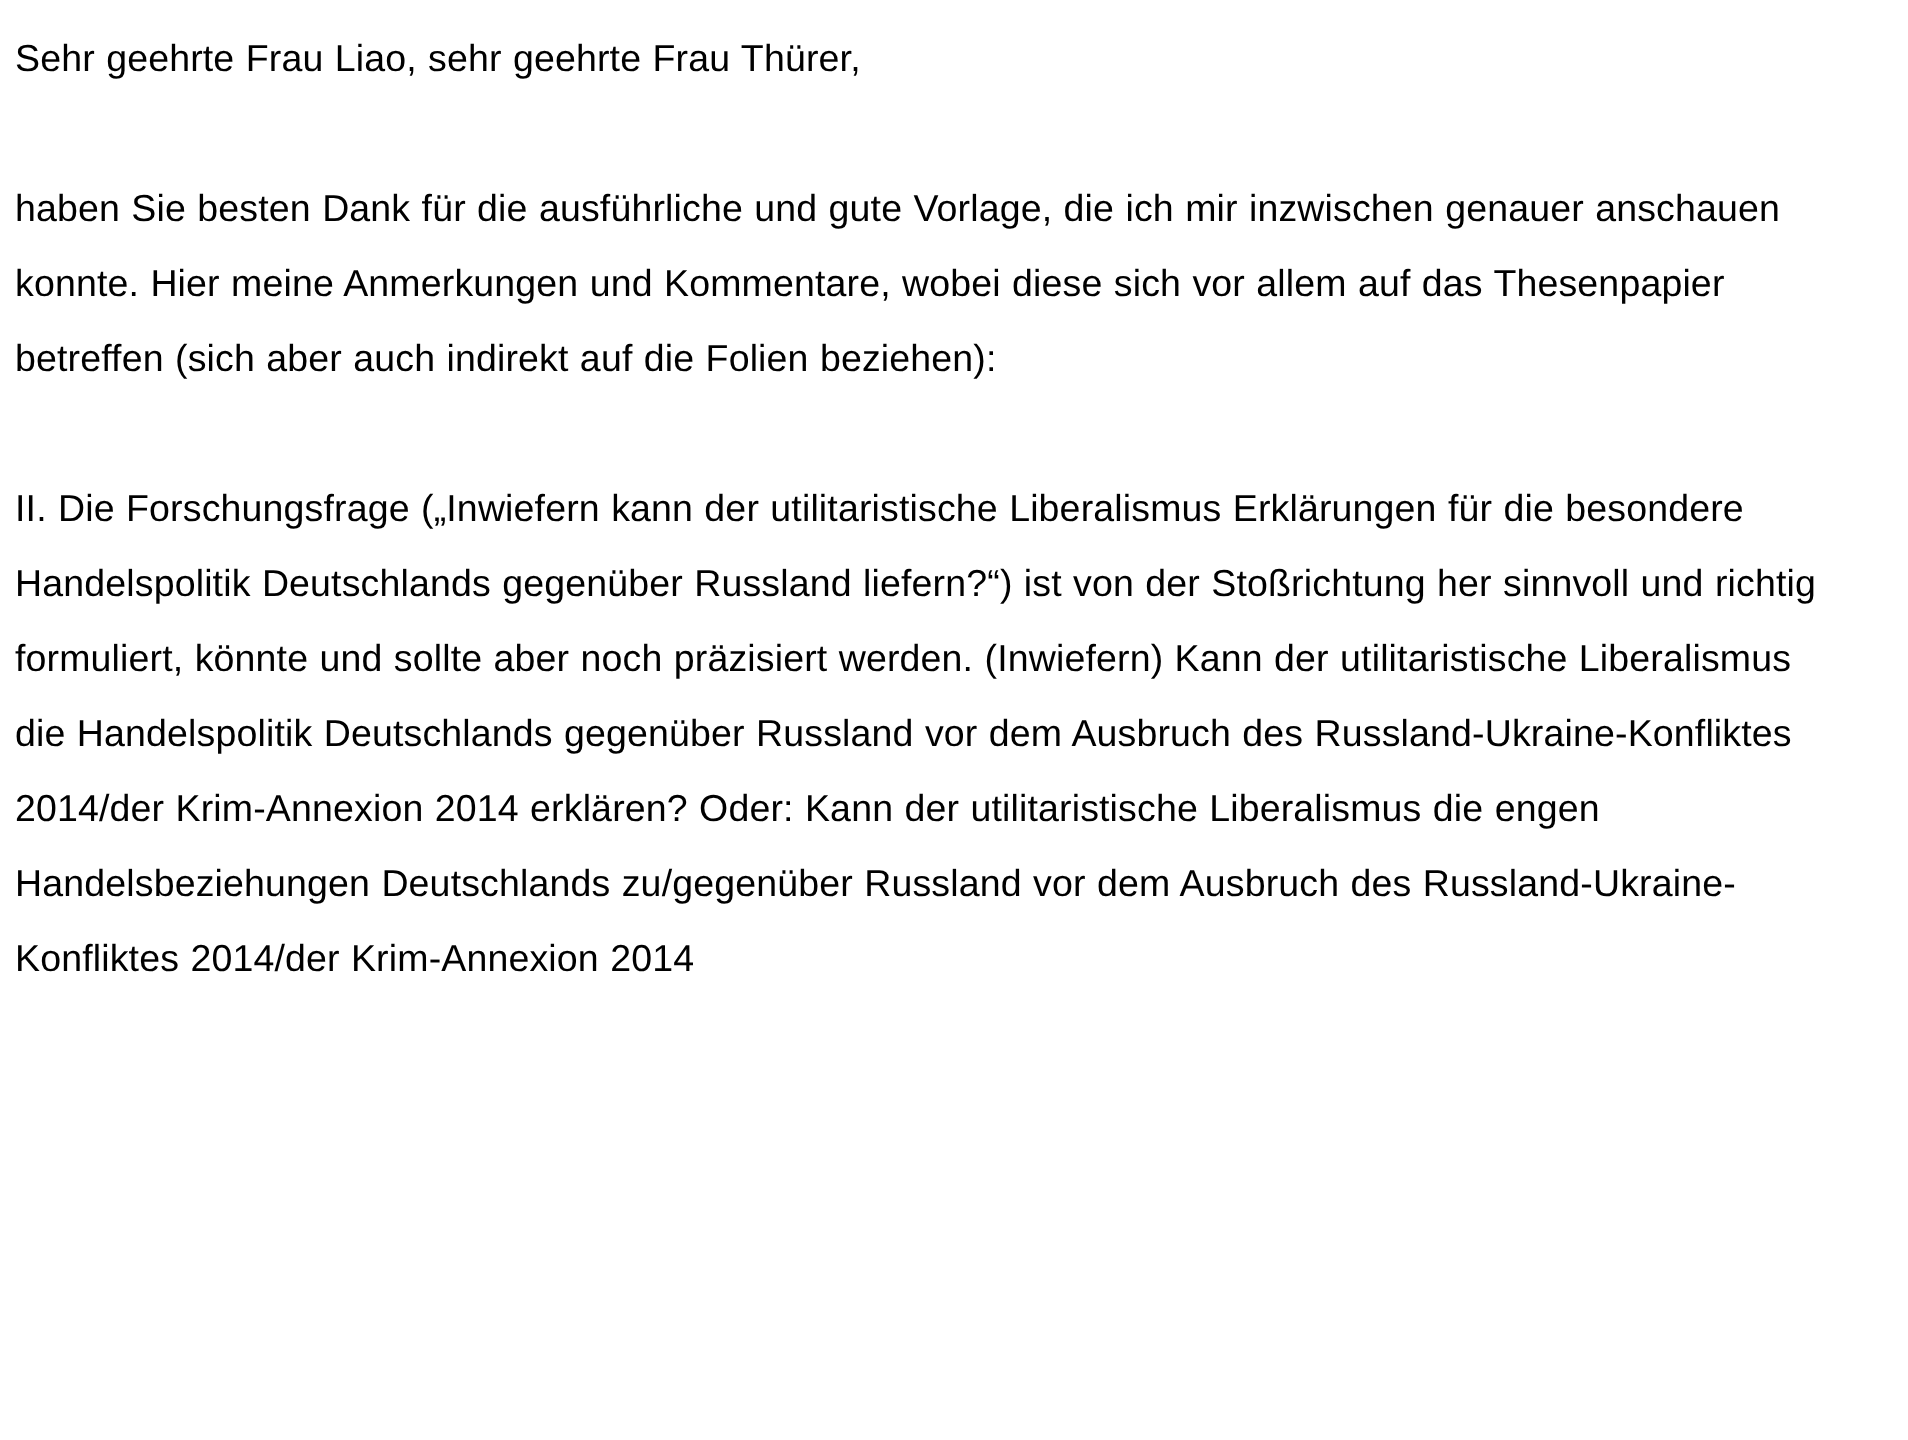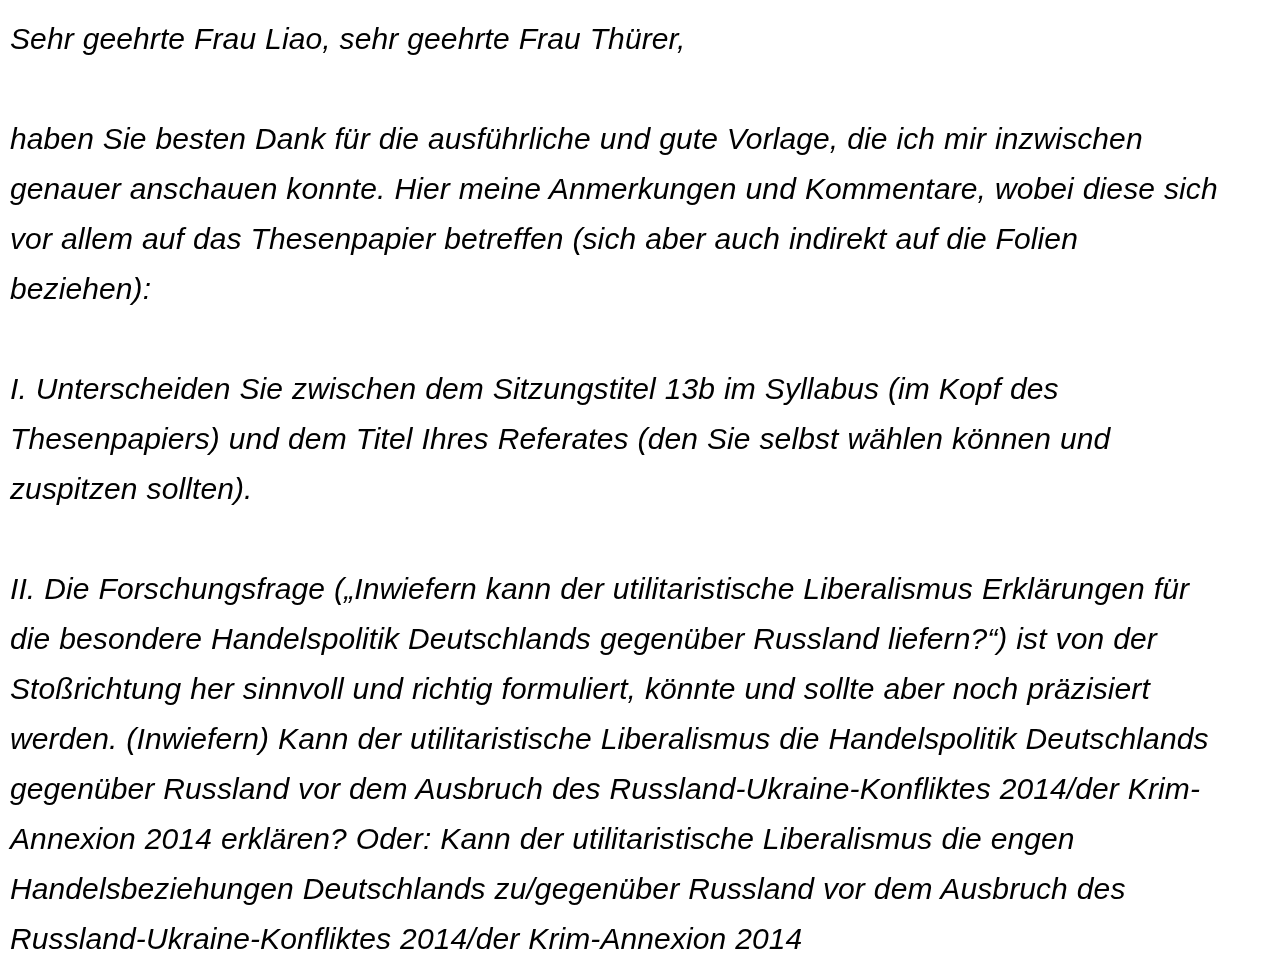--- a/index.html
+++ b/index.html
@@ -15,34 +15,32 @@
     overflow: hidden;
   }
   .page {
     box-sizing: border-box;
     width: 1272px;
     height: 960px;
     padding: 14px 52px 0 10px;
     background: #ffffff;
   }
   .para {
-    font-size: 30px;
+    font-size: 25px;
     line-height: 50px;
     letter-spacing: 0.1px;
     margin: 0;
     padding: 0;
     text-align: left;
     word-spacing: 0.5px;
-    font-style: italic;
   }
   .para + .para {
     margin-top: 50px;
   }
 </style>
 </head>
 <body>
 
 <div class="page">
   <p class="para">Sehr geehrte Frau Liao, sehr geehrte Frau Thürer,</p>
   <p class="para">haben Sie besten Dank für die ausführliche und gute Vorlage, die ich mir inzwischen genauer anschauen konnte. Hier meine Anmerkungen und Kommentare, wobei diese sich vor allem auf das Thesenpapier betreffen (sich aber auch indirekt auf die Folien beziehen):</p>
-  <p class="para">I. Unterscheiden Sie zwischen dem Sitzungstitel 13b im Syllabus (im Kopf des Thesenpapiers) und dem Titel Ihres Referates (den Sie selbst wählen können und zuspitzen sollten).</p>
   <p class="para">II. Die Forschungsfrage („Inwiefern kann der utilitaristische Liberalismus Erklärungen für die besondere Handelspolitik Deutschlands gegenüber Russland liefern?“) ist von der Stoßrichtung her sinnvoll und richtig formuliert, könnte und sollte aber noch präzisiert werden. (Inwiefern) Kann der utilitaristische Liberalismus die Handelspolitik Deutschlands gegenüber Russland vor dem Ausbruch des Russland-Ukraine-Konfliktes 2014/der Krim-Annexion 2014 erklären? Oder: Kann der utilitaristische Liberalismus die engen Handelsbeziehungen Deutschlands zu/gegenüber Russland vor dem Ausbruch des Russland-Ukraine-Konfliktes 2014/der Krim-Annexion 2014</p>
 </div>
 
 </body></html>

